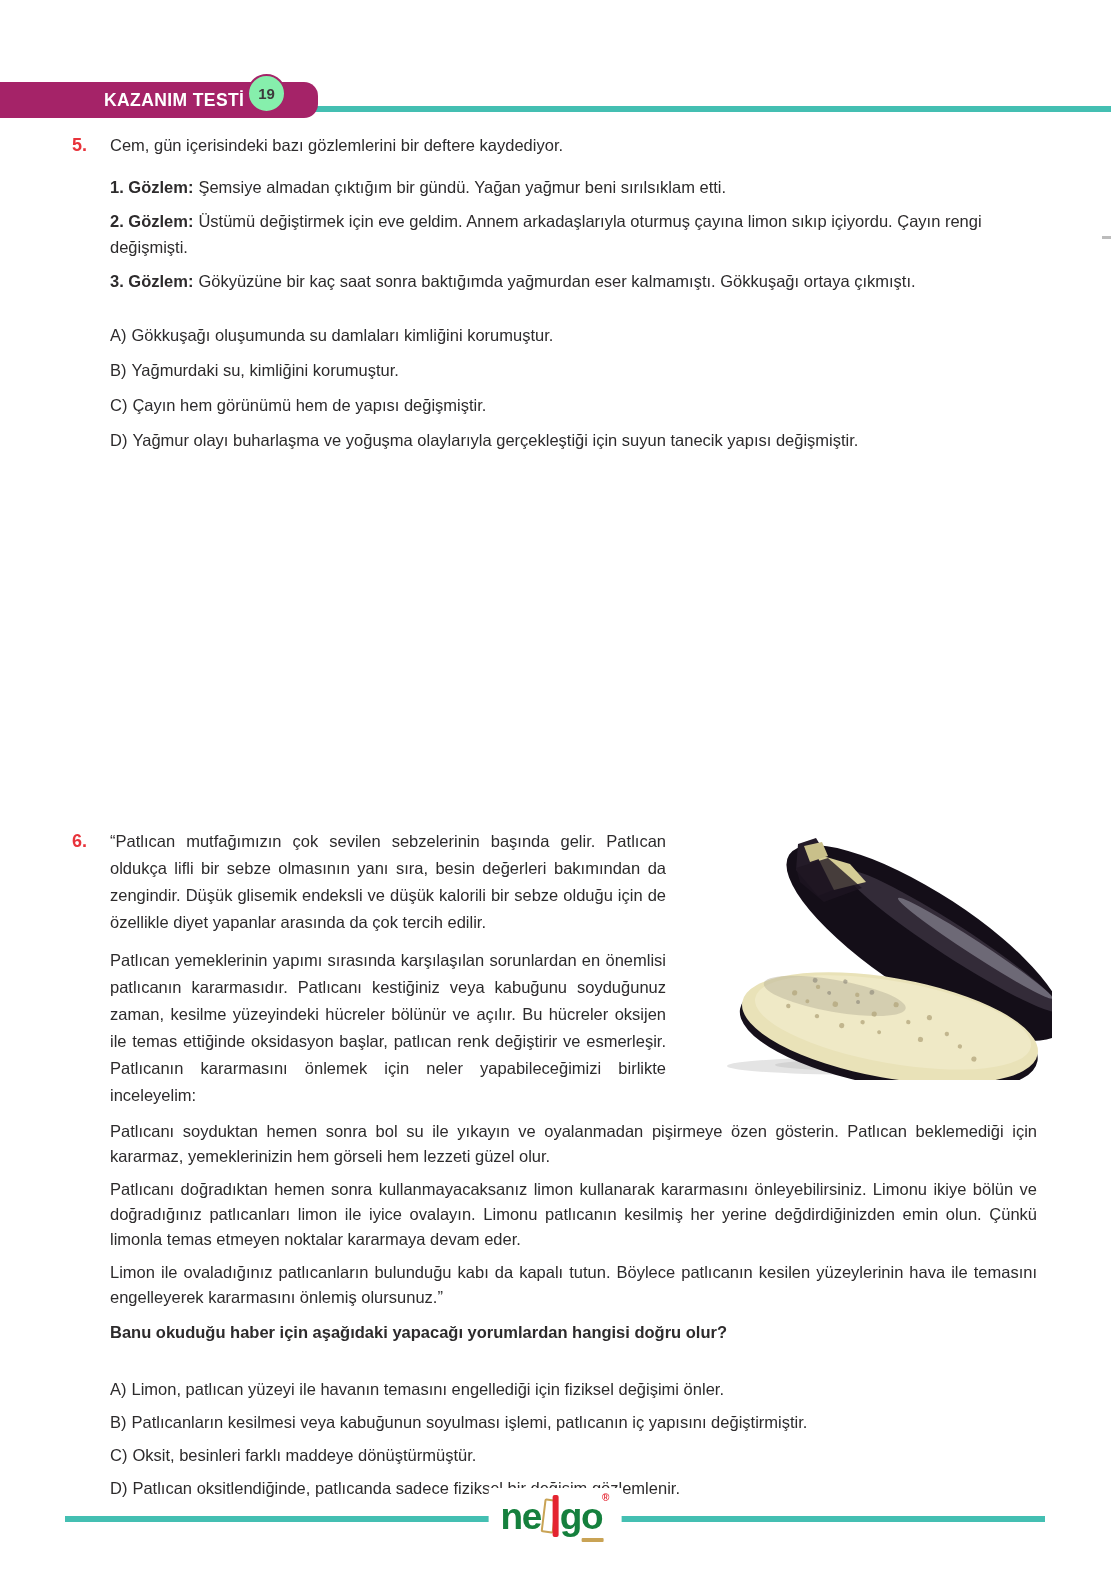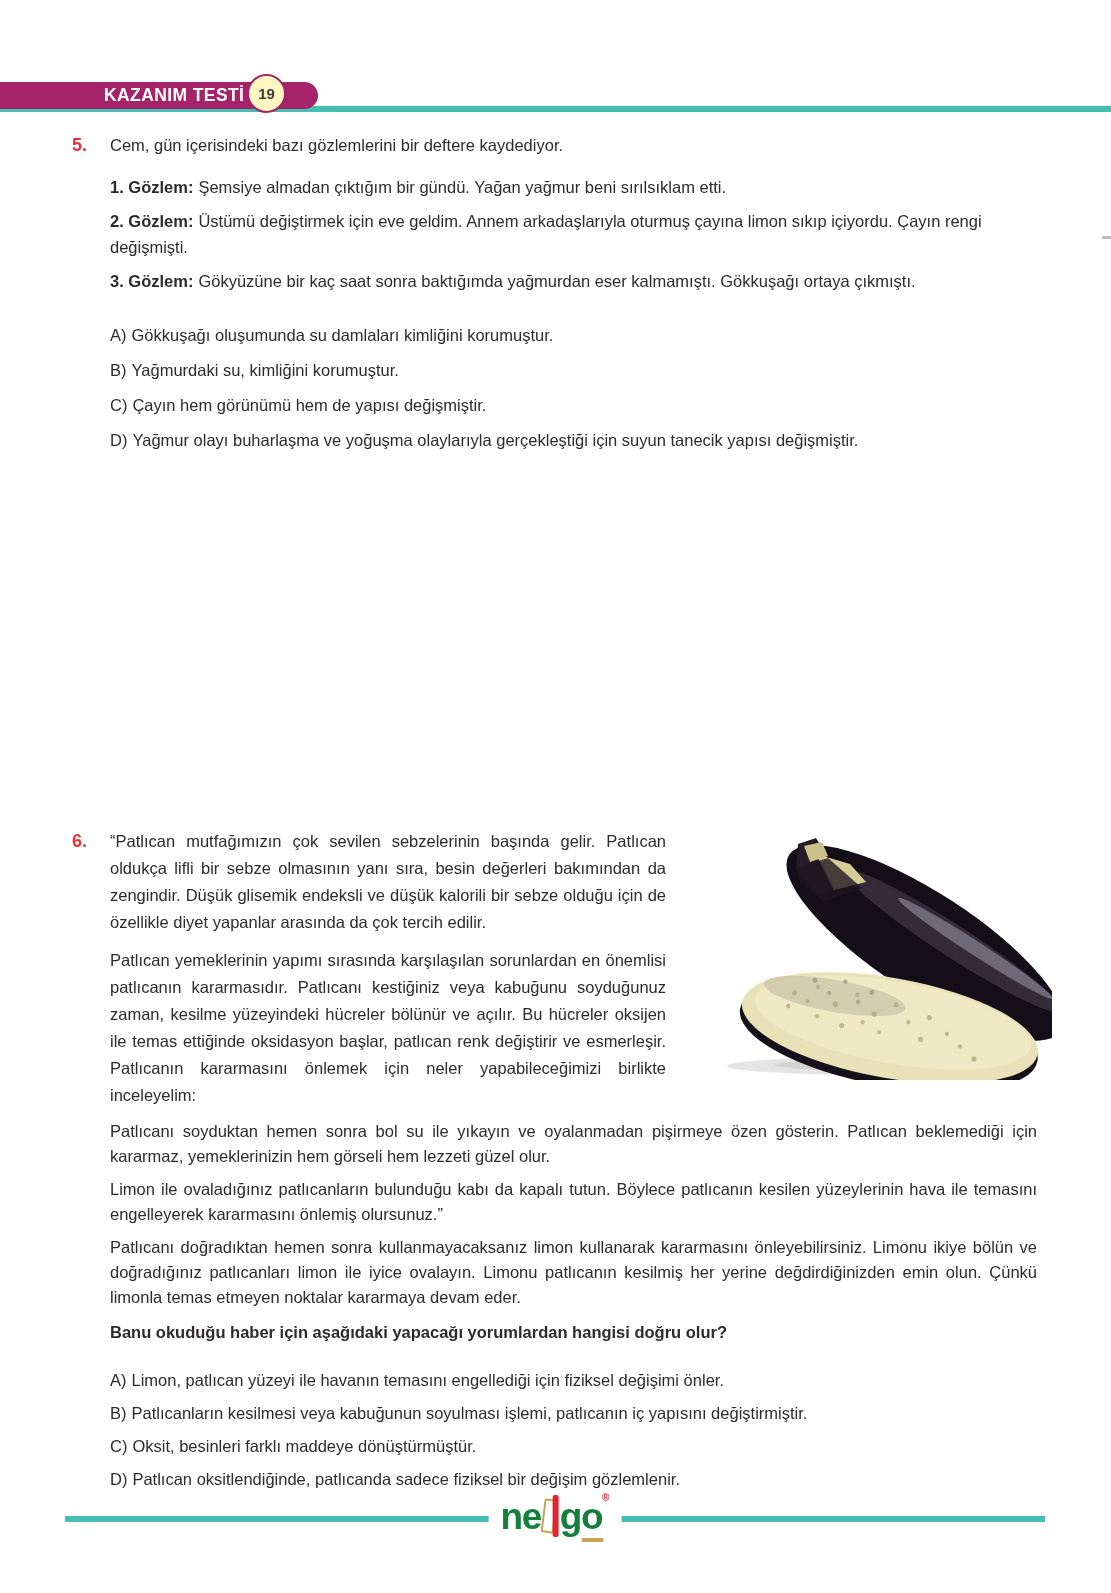--- a/index.html
+++ b/index.html
@@ -4,26 +4,26 @@
 <style>
   * { margin:0; padding:0; box-sizing:border-box; }
   body { background:#ffffff; }
   .page {
     position:relative; width:1111px; height:1593px; background:#ffffff;
     font-family:"Liberation Sans", sans-serif; color:#2d2b2c; overflow:hidden;
   }
 
   
   .ribbon {
-    position:absolute; left:0; top:82px; width:318px; height:27px;
+    position:absolute; left:0; top:82px; width:318px; height:36px;
     background:#a52368; border-radius:0 14px 14px 0; display:flex; align-items:center; z-index:2;
   }
   .ribbon-title { margin-left:104px; color:#ffffff; font-weight:bold; font-size:17.5px; letter-spacing:.4px; }
   .num-circle {
-    position:absolute; left:247px; top:74px; width:39px; height:39px; background:#fef9c3;
+    position:absolute; left:247px; top:74px; width:39px; height:39px; background:#86efac;
     border:2.5px solid #a52368; border-radius:50%; display:flex; align-items:center; justify-content:center;
     font-weight:bold; font-size:15px; color:#3c3a3b; z-index:3;
   }
   .teal-line-top { position:absolute; left:0; top:106px; width:1111px; height:6px; background:#44bfb2; z-index:1; }
   .margin-tick { position:absolute; right:0; top:236px; width:9px; height:3px; background:#bcbcbc; }
 
   
   .question { position:absolute; left:72px; width:975px; }
   .q5 { top:132px; }
   .q6 { top:828px; }
@@ -43,21 +43,21 @@
   .opt-label { margin-right:5px; }
 
   
   .q6 .q-body { line-height:25px; }
   .q6-col { width:556px; text-align:justify; line-height:27px; -webkit-hyphens:auto; hyphens:auto; }
   .q6-col p + p { margin-top:11px; }
   .q6 .wide { text-align:justify; line-height:25px; }
   .q6 .wide.p3 { margin-top:10px; }
   .q6 .wide + .wide { margin-top:8px; }
   .q6 .q-question { margin-top:10px; }
-  .q6 .options { margin-top:23px; }
+  .q6 .options { margin-top:32px; }
   .q6 .options .opt { margin-bottom:8px; line-height:25px; }
 
   .eggplant-box { position:absolute; left:720px; top:838px; width:332px; height:242px; }
   .eggplant-box svg { width:100%; height:100%; display:block; }
 
   
   .teal-line-bottom { position:absolute; left:65px; top:1516px; width:980px; height:6px; background:#44bfb2; z-index:1; }
   .logo {
     position:absolute; left:555px; top:1488px; transform:translateX(-50%);
     background:#ffffff; padding:0 12px; z-index:2; display:flex; align-items:center; height:56px;
@@ -123,22 +123,22 @@
 
   <div class="question q6">
     <div class="q-row">
       <div class="q-num">6.</div>
       <div class="q-body">
         <div class="q6-col">
           <p>“Patlıcan mutfağımızın çok sevilen sebzelerinin başında gelir. Patlıcan oldukça lifli bir sebze olmasının yanı sıra, besin değerleri bakımından da zengindir. Düşük glisemik endeksli ve düşük kalorili bir sebze olduğu için de özellikle diyet yapanlar arasında da çok tercih edilir.</p>
           <p>Patlıcan yemeklerinin yapımı sırasında karşılaşılan sorunlardan en önemlisi patlıcanın kararmasıdır. Patlıcanı kestiğiniz veya kabuğunu soyduğunuz zaman, kesilme yüzeyindeki hücreler bölünür ve açılır. Bu hücreler oksijen ile temas ettiğinde oksidasyon başlar, patlıcan renk değiştirir ve esmerleşir. Patlıcanın kararmasını önlemek için neler yapabileceğimizi birlikte inceleyelim:</p>
         </div>
         <p class="wide p3">Patlıcanı soyduktan hemen sonra bol su ile yıkayın ve oyalanmadan pişirmeye özen gösterin. Patlıcan beklemediği için kararmaz, yemeklerinizin hem görseli hem lezzeti güzel olur.</p>
+        <p class="wide">Patlıcanı doğradıktan hemen sonra kullanmayacaksanız limon kullanarak kararmasını önleyebilirsiniz. Limonu ikiye bölün ve doğradığınız patlıcanları limon ile iyice ovalayın. Limonu patlıcanın kesilmiş her yerine değdirdiğinizden emin olun. Çünkü limonla temas etmeyen noktalar kararmaya devam eder.</p>
         <p class="wide">Limon ile ovaladığınız patlıcanların bulunduğu kabı da kapalı tutun. Böylece patlıcanın kesilen yüzeylerinin hava ile temasını engelleyerek kararmasını önlemiş olursunuz.”</p>
-        <p class="wide">Patlıcanı doğradıktan hemen sonra kullanmayacaksanız limon kullanarak kararmasını önleyebilirsiniz. Limonu ikiye bölün ve doğradığınız patlıcanları limon ile iyice ovalayın. Limonu patlıcanın kesilmiş her yerine değdirdiğinizden emin olun. Çünkü limonla temas etmeyen noktalar kararmaya devam eder.</p>
 
         <p class="q-question">Banu okuduğu haber için aşağıdaki yapacağı yorumlardan hangisi doğru olur?</p>
 
         <div class="options">
           <p class="opt">
             <span class="opt-label">A)</span><span>Limon, patlıcan yüzeyi ile havanın temasını engellediği için fiziksel değişimi önler.</span>
           </p>
           <p class="opt">
             <span class="opt-label">B)</span><span>Patlıcanların kesilmesi veya kabuğunun soyulması işlemi, patlıcanın iç yapısını değiştirmiştir.</span>
           </p>

